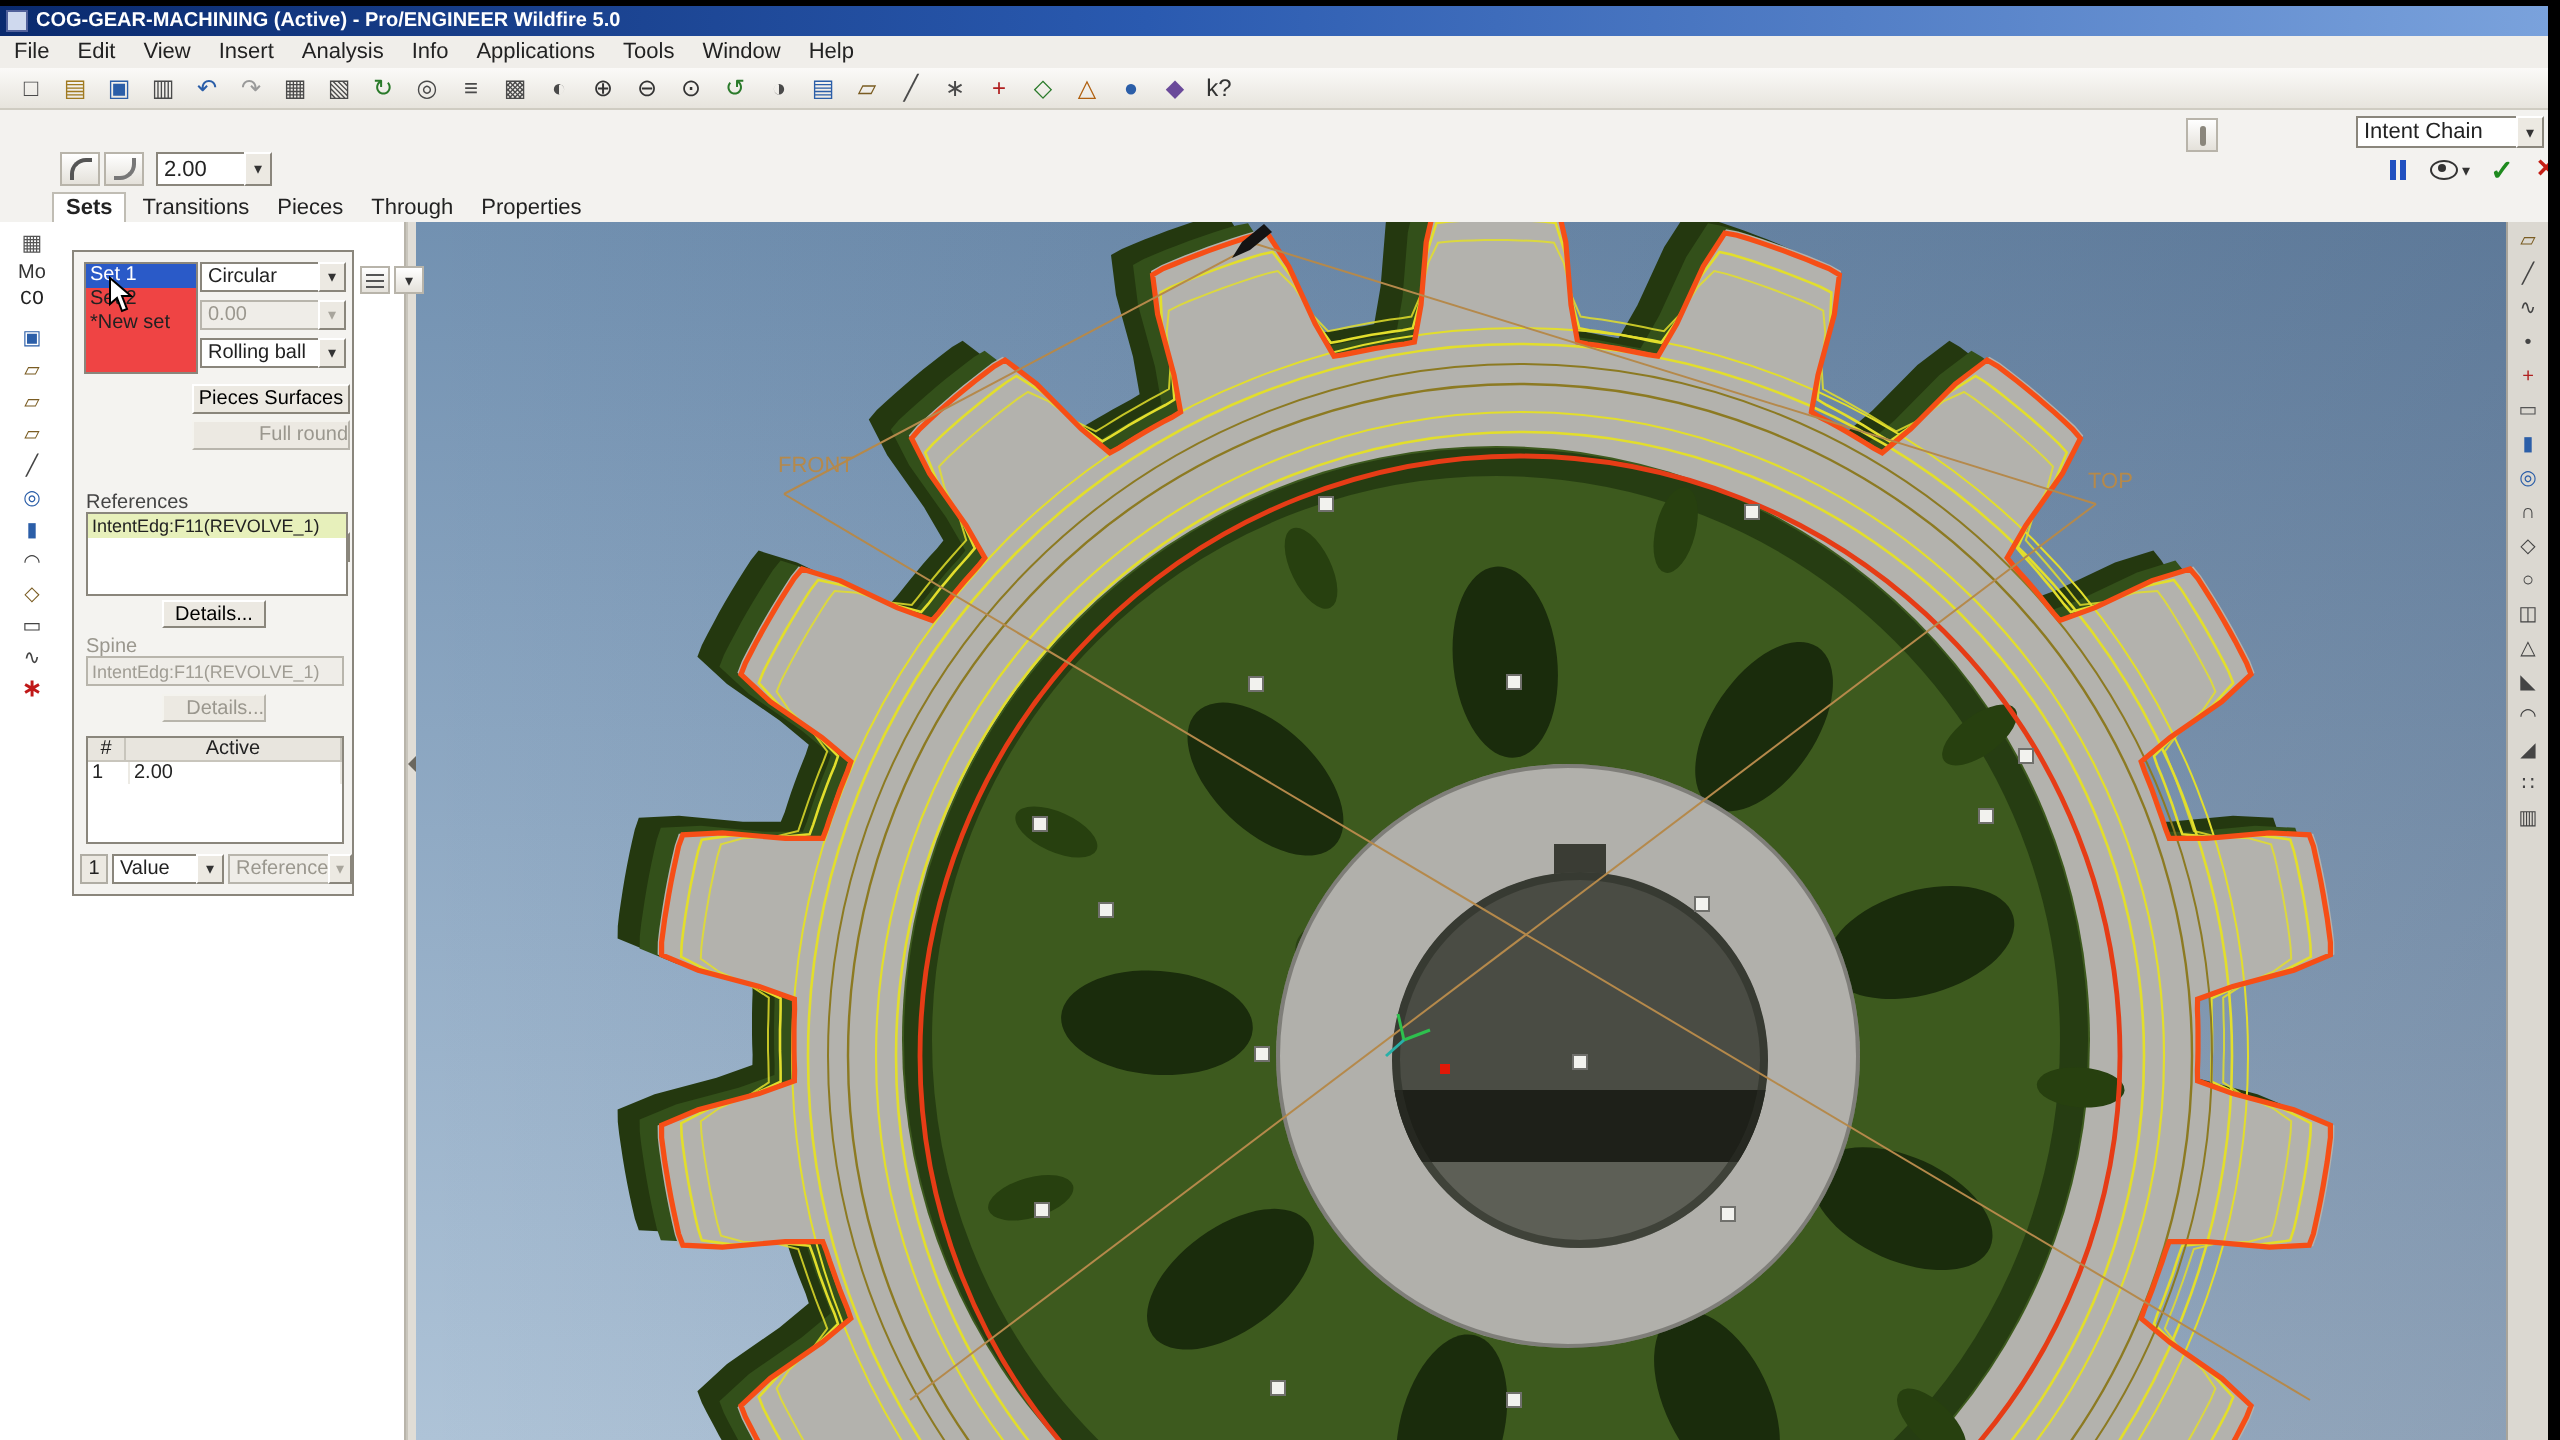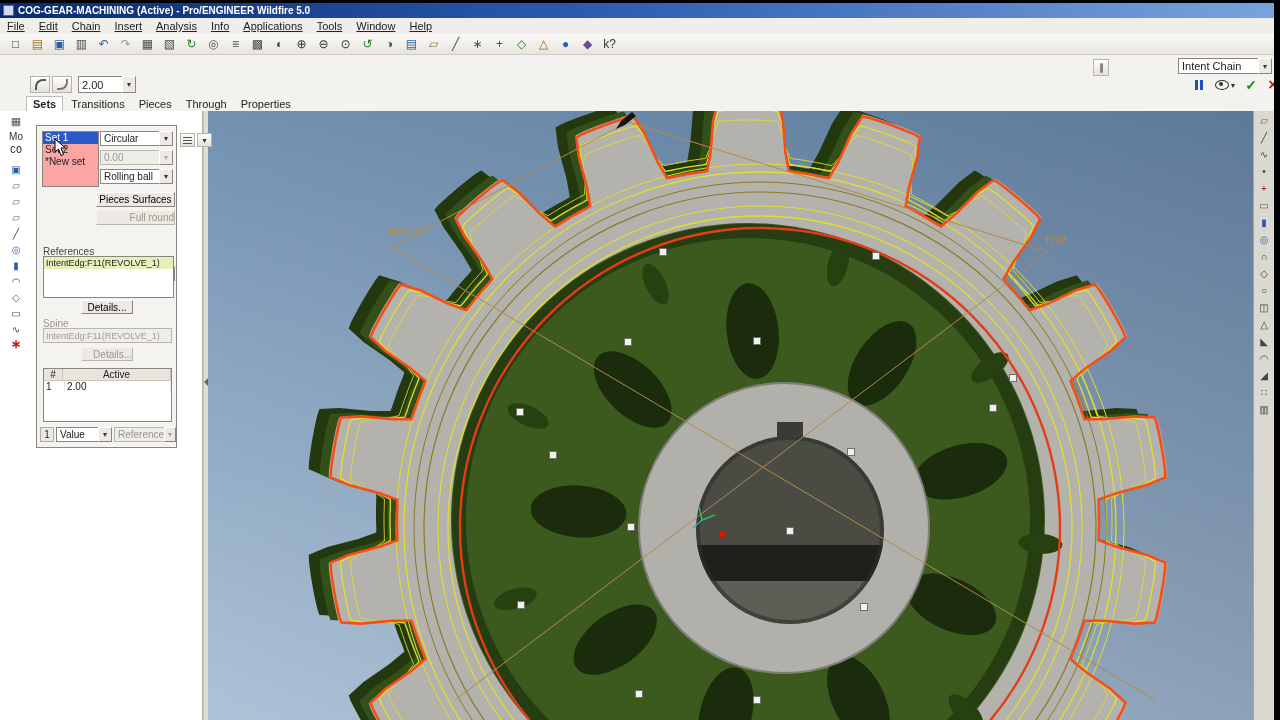--- a/index.html
+++ b/index.html
@@ -8,21 +8,21 @@
   .abs{position:absolute;}
   
   .top-black{left:0;top:0;width:1280px;height:3px;background:#000;}
   .right-black{left:1274px;top:0;width:6px;height:720px;background:#000;z-index:40;}
   .titlebar{left:0;top:3px;width:1274px;height:15px;display:flex;align-items:center;gap:4px;
     background:linear-gradient(to right,#0a2a6e,#2a5ab0 45%,#7aa2dc);color:#fff;
     font-size:10px;font-weight:bold;padding-left:3px;box-sizing:border-box;}
   .app-icon{width:9px;height:9px;background:#cfd9ee;border:1px solid #51619b;flex:0 0 auto;}
   .menubar{left:0;top:18px;width:1274px;height:16px;background:#f0eeea;display:flex;align-items:center;
     border-bottom:1px solid #d8d5cc;}
-  .menu-item{padding:1px 7px;cursor:default;text-decoration:underline;}
+  .menu-item{padding:1px 7px;cursor:default;}
   .toolbar{left:0;top:34px;width:1274px;height:21px;background:linear-gradient(#fbfaf8,#e7e4dd);
     display:flex;align-items:center;padding-left:6px;gap:3px;border-bottom:1px solid #cfccc2;box-sizing:border-box;}
   .tool-btn{width:19px;height:17px;display:flex;align-items:center;justify-content:center;font-size:12px;line-height:1;}
   .dashboard{left:0;top:55px;width:1274px;height:41px;background:#f3f2ef;border-bottom:1px solid #ddd9d0;}
   .tabstrip{left:0;top:96px;width:1274px;height:15px;background:#f3f2ef;border-bottom:1px solid #c8c5bc;}
   .tabs{left:26px;top:96px;height:15px;display:flex;gap:2px;align-items:flex-end;}
   .tab{padding:0 6px;line-height:14px;}
   .tab.active{background:#fff;border:1px solid #c0bdb4;border-bottom:none;font-weight:bold;}
   
   .dash-left{left:30px;top:76px;display:flex;gap:2px;align-items:center;}
@@ -56,21 +56,21 @@
   .tree-root{height:16px;color:#222;font-family:Liberation Mono, monospace;}
   .tree-items{display:flex;flex-direction:column;align-items:center;}
   .tree-ic{height:16px;display:flex;align-items:center;justify-content:center;font-size:10px;}
   .insert-marker{color:#c01818;font-weight:bold;font-size:12px;height:16px;}
   .sash{left:203px;top:111px;width:5px;height:609px;background:#e0ddd6;border-left:1px solid #c8c5bc;box-sizing:border-box;}
   .sash-arrow{left:204px;top:378px;width:0;height:0;border-top:4px solid transparent;border-bottom:4px solid transparent;
     border-right:4px solid #6a675e;}
   
   .sets-panel{left:36px;top:125px;width:141px;height:323px;background:#f4f3f0;border:1px solid #8a867c;
     font-size:10px;z-index:10;box-sizing:border-box;}
-  .list-box{left:5px;top:5px;width:55px;height:54px;background:#fca5a5;border:1px solid #8a867c;overflow:hidden;}
+  .list-box{left:5px;top:5px;width:55px;height:54px;background:#ef4444;border:1px solid #8a867c;overflow:hidden;}
   .set-item{height:12px;line-height:12px;padding-left:2px;white-space:nowrap;}
   .set-item.active{background:#2a5ac8;color:#fff;}
   .c-shape{left:63px;top:5px;width:73px;height:15px;}
   .dfield{left:63px;top:24px;width:73px;height:15px;}
   .c-attach{left:63px;top:43px;width:73px;height:15px;}
   .pbtn{left:59px;width:79px;height:15px;font-size:10px;font-family:"Liberation Sans",sans-serif;
     background:#ece9e2;border:1px solid;border-color:#fff #8a867c #8a867c #fff;padding:0;line-height:13px;position:absolute;}
   .b1{top:66px;} .b2{top:84px;} .b3{top:102px;margin-top:38px;}
   .pbtn.dis{color:#9a978e;border-color:#f4f3ee #b8b5ac #b8b5ac #f4f3ee;text-align:right;}
   .plabel{left:6px;color:#444;}
@@ -106,21 +106,21 @@
 <div class="abs top-black"></div>
 
 <div class="abs titlebar">
   <span class="app-icon"></span>
   <span>COG-GEAR-MACHINING (Active) - Pro/ENGINEER Wildfire 5.0</span>
 </div>
 
 <div class="abs menubar">
     <span class="menu-item">File</span>
     <span class="menu-item">Edit</span>
-    <span class="menu-item">Chain</span>
+    <span class="menu-item">View</span>
     <span class="menu-item">Insert</span>
     <span class="menu-item">Analysis</span>
     <span class="menu-item">Info</span>
     <span class="menu-item">Applications</span>
     <span class="menu-item">Tools</span>
     <span class="menu-item">Window</span>
     <span class="menu-item">Help</span>
   </div>
 
 <div class="abs toolbar">

